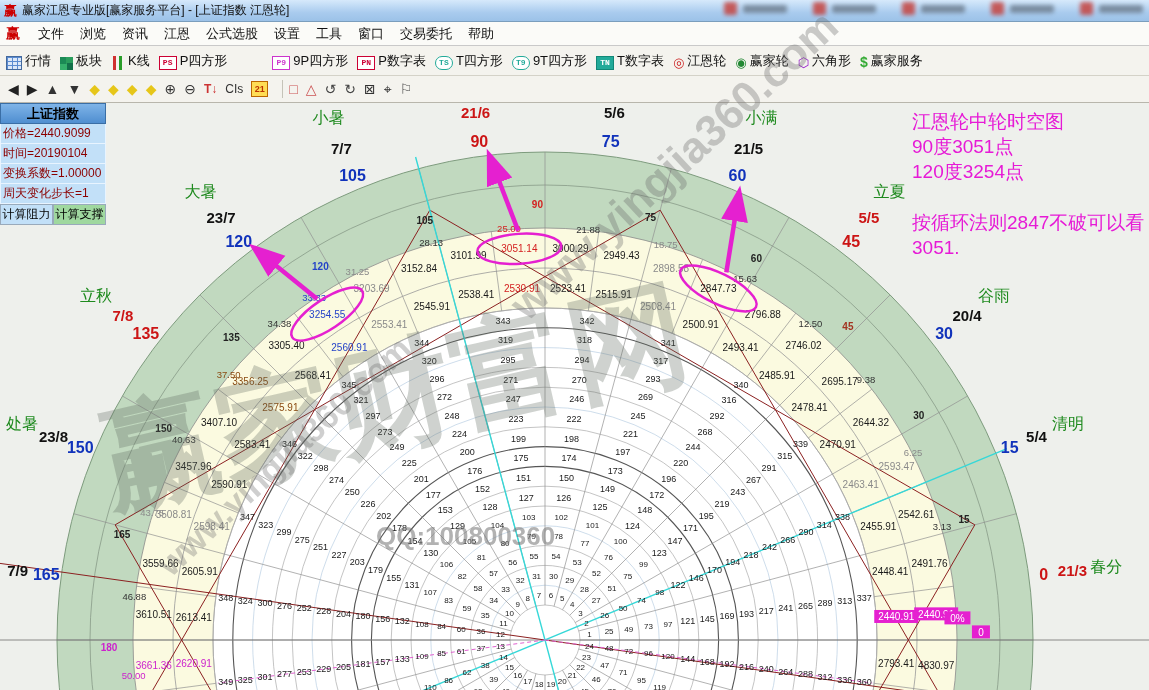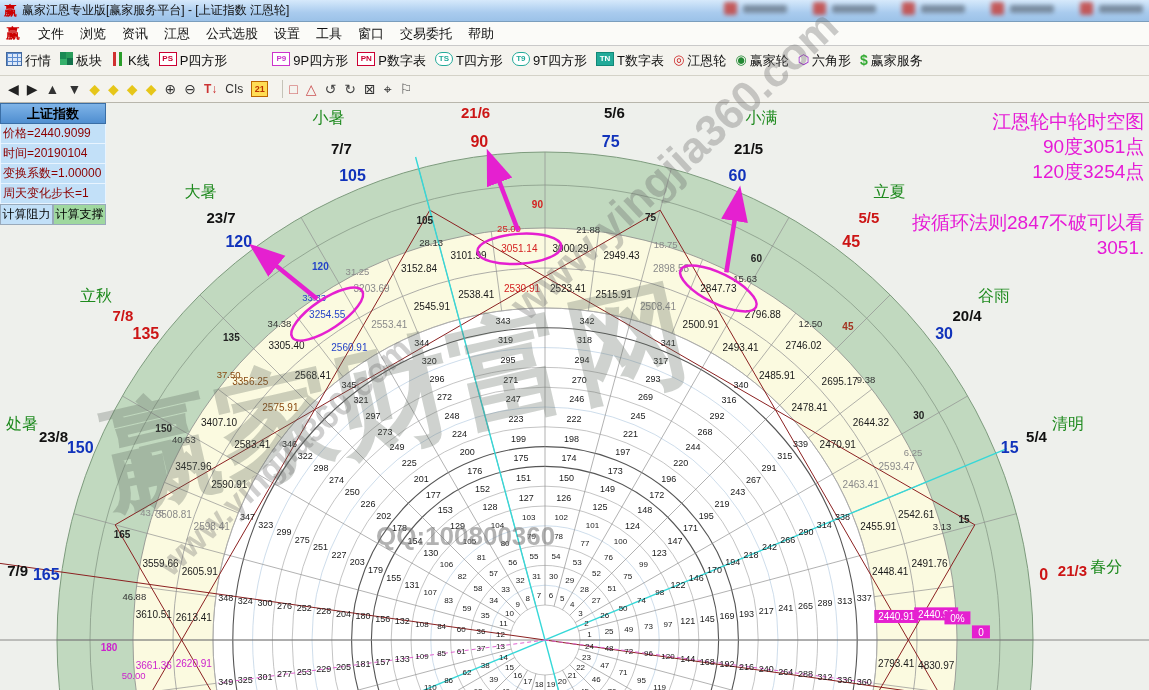--- a/index.html
+++ b/index.html
@@ -15,32 +15,32 @@
   .censored .ric{width:13px;height:13px;background:#c63b35;border-radius:2px;}
   .censored .bar{width:44px;height:8px;background:#6b7b8d;border-radius:2px;}
   
   .menubar{position:absolute;left:0;top:22px;width:1149px;height:24px;background:#fbfbf8;
     border-bottom:1px solid #c9c9c9;display:flex;align-items:center;padding-left:6px;box-sizing:border-box;}
   .menubar .logo{color:#c00;font-weight:bold;font-size:14px;margin-right:10px;}
   .menu-item{font-size:13px;color:#111;padding:2px 8px;cursor:default;}
   
   .toolbar1{position:absolute;left:0;top:46px;width:1149px;height:30px;background:#f4f3ee;
     border-bottom:1px solid #d4d2c8;display:flex;align-items:center;padding-left:6px;box-sizing:border-box;}
-  .tb1-item{display:flex;align-items:flex-start;font-size:13px;color:#111;margin-right:9px;cursor:default;}
+  .tb1-item{display:flex;align-items:flex-end;font-size:13px;color:#111;margin-right:9px;cursor:default;}
   .tb1-item .ic{margin-right:3px;}
   .icon-grid{display:inline-block;width:14px;height:12px;border:1px solid #44699c;
     background:linear-gradient(#5b8bd0 1px,transparent 1px) 0 0/100% 4px,
                linear-gradient(90deg,#5b8bd0 1px,transparent 1px) 0 0/5px 100%,#dce8f8;}
   .icon-blocks{display:inline-block;width:13px;height:13px;
     background:conic-gradient(#2a9d5c 25%,#13704a 0 50%,#35b06b 0 75%,#1b8a55 0);}
   .icon-kline{display:inline-block;width:14px;height:14px;
     background:linear-gradient(90deg,transparent 2px,#d03030 2px,#d03030 5px,transparent 5px,
     transparent 8px,#2a9d2a 8px,#2a9d2a 11px,transparent 11px);}
   .lbox{display:inline-block;width:16px;height:12px;border:1px solid;font-size:8px;font-weight:bold;
-    text-align:center;line-height:12px;background:#fff;}
+    text-align:center;line-height:12px;background:#fff;font-family:Liberation Mono, monospace;}
   .lbox.red{border-color:#c03;color:#c03;}
   .lbox.mag{border-color:#c3c;color:#c3c;margin-left:36px;}
   .lbox.teal{border-color:#2a9;color:#2a9;border-radius:7px;}
   .lbox.tealfill{border-color:#187;color:#fff;background:#2a9;}
   .circ{font-size:13px;font-weight:bold;}
   .circ.red{color:#c22;}
   .circ.green{color:#283;}
   .circ.purple{color:#92c;}
   .dollar{color:#3a3;font-weight:bold;font-size:14px;}
   .toolbar2{position:absolute;left:0;top:76px;width:1149px;height:27px;background:#f4f3ee;
@@ -58,21 +58,21 @@
     height:19px;line-height:19px;border:1px solid #3a6ea5;font-size:13px;}
   .panel .row{background:#c2e0f8;color:#8b0000;height:19px;line-height:19px;padding-left:2px;
     border:1px solid #e8f4ff;border-top:none;white-space:nowrap;overflow:hidden;}
   .panel .btns{display:flex;}
   .panel .btn{flex:1;height:19px;line-height:19px;text-align:center;color:#000;border:1px solid #9ab;
     cursor:pointer;font-size:12px;}
   .panel .btn.b1{background:#c2e0f8;}
   .panel .btn.b2{background:#9fd89f;}
   
   .annot{position:absolute;left:912px;top:6px;z-index:6;color:#e61ad6;font-size:19px;line-height:25px;
-    white-space:nowrap;text-align:right;}
+    white-space:nowrap;}
   .annot .gap{height:26px;}
   
   .wm{position:absolute;z-index:4;pointer-events:none;white-space:nowrap;}
   .wm-big{left:95px;top:215px;font-size:118px;font-weight:bold;color:rgba(95,105,95,.30);
     transform:rotate(-13deg);letter-spacing:2px;}
   .wm-site1{left:500px;top:190px;font-size:44px;font-weight:bold;color:rgba(110,110,110,.35);
     transform:rotate(-43deg);transform-origin:left top;}
   .wm-site2{left:150px;top:452px;font-size:34px;font-weight:bold;color:rgba(110,110,110,.33);
     transform:rotate(-43deg);transform-origin:left top;}
   .wm-qq{left:376px;top:382px;font-size:26px;font-weight:bold;color:rgba(115,115,115,.55);margin-top:36px;}

